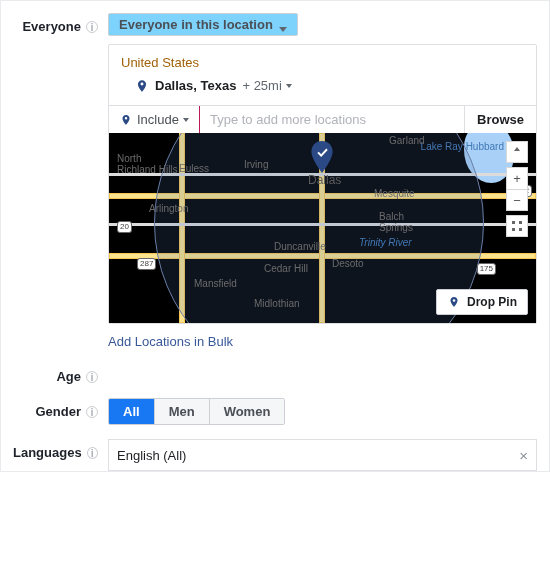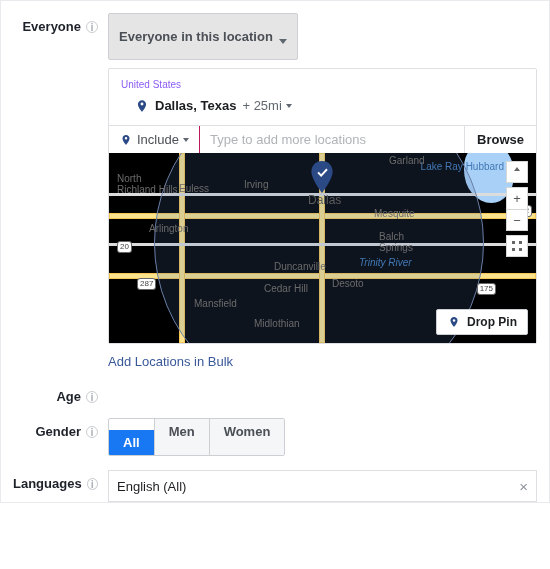--- a/index.html
+++ b/index.html
@@ -38,24 +38,24 @@
     border-radius: 50%;
     display: inline-flex;
     align-items: center; justify-content: center;
     font-weight: 700;
   }
   .field-col { flex: 1; }
 
   .dropdown-btn {
     display: inline-flex;
     align-items: flex-end;
-    background: #e5e5e5;
+    background: #7dd3fc;
     border: 1px solid #ccd0d5;
     border-radius: 2px;
-    padding: 15px 10px;
+    padding: 3px 10px;
     font-weight: 600;
     font-size: 13px;
     color: #4b4f56;
     cursor: pointer;
   }
   .caret-down {
     display: inline-block;
     margin-left: 6px;
     width: 0; height: 0;
     border-left: 4px solid transparent;
@@ -72,22 +72,22 @@
   .loc-panel {
     margin-top: 8px;
     border: 1px solid #dddfe2;
     border-radius: 2px;
     background: #fff;
   }
   .loc-header {
     padding: 10px 12px 2px 12px;
   }
   .loc-country {
-    color: #8b5cf6;
-    font-size: 10px;
+    color: #a16207;
+    font-size: 13px;
     margin-bottom: 6px;
   }
   .loc-item {
     display: flex;
     align-items: center;
     padding: 2px 0 10px 14px;
   }
   .pin-icon {
     width: 14px; height: 14px;
     margin-right: 6px;
@@ -244,21 +244,21 @@
   }
   .seg {
     padding: 5px 14px;
     background: #f5f6f7;
     color: #4b4f56;
     font-weight: 600;
     font-size: 13px;
     border-left: 1px solid #ccd0d5;
     cursor: pointer;
   }
-  .seg:first-child { border-left: none; margin-top: 11px; }
+  .seg:first-child { border-left: none; }
   .seg.active {
     background: #1877f2;
     color: #fff;
     border-left-color: #1877f2;
   }
 
   .lang-input-wrap {
     border: 1px solid #dddfe2;
     padding: 6px 8px;
     display: flex;

